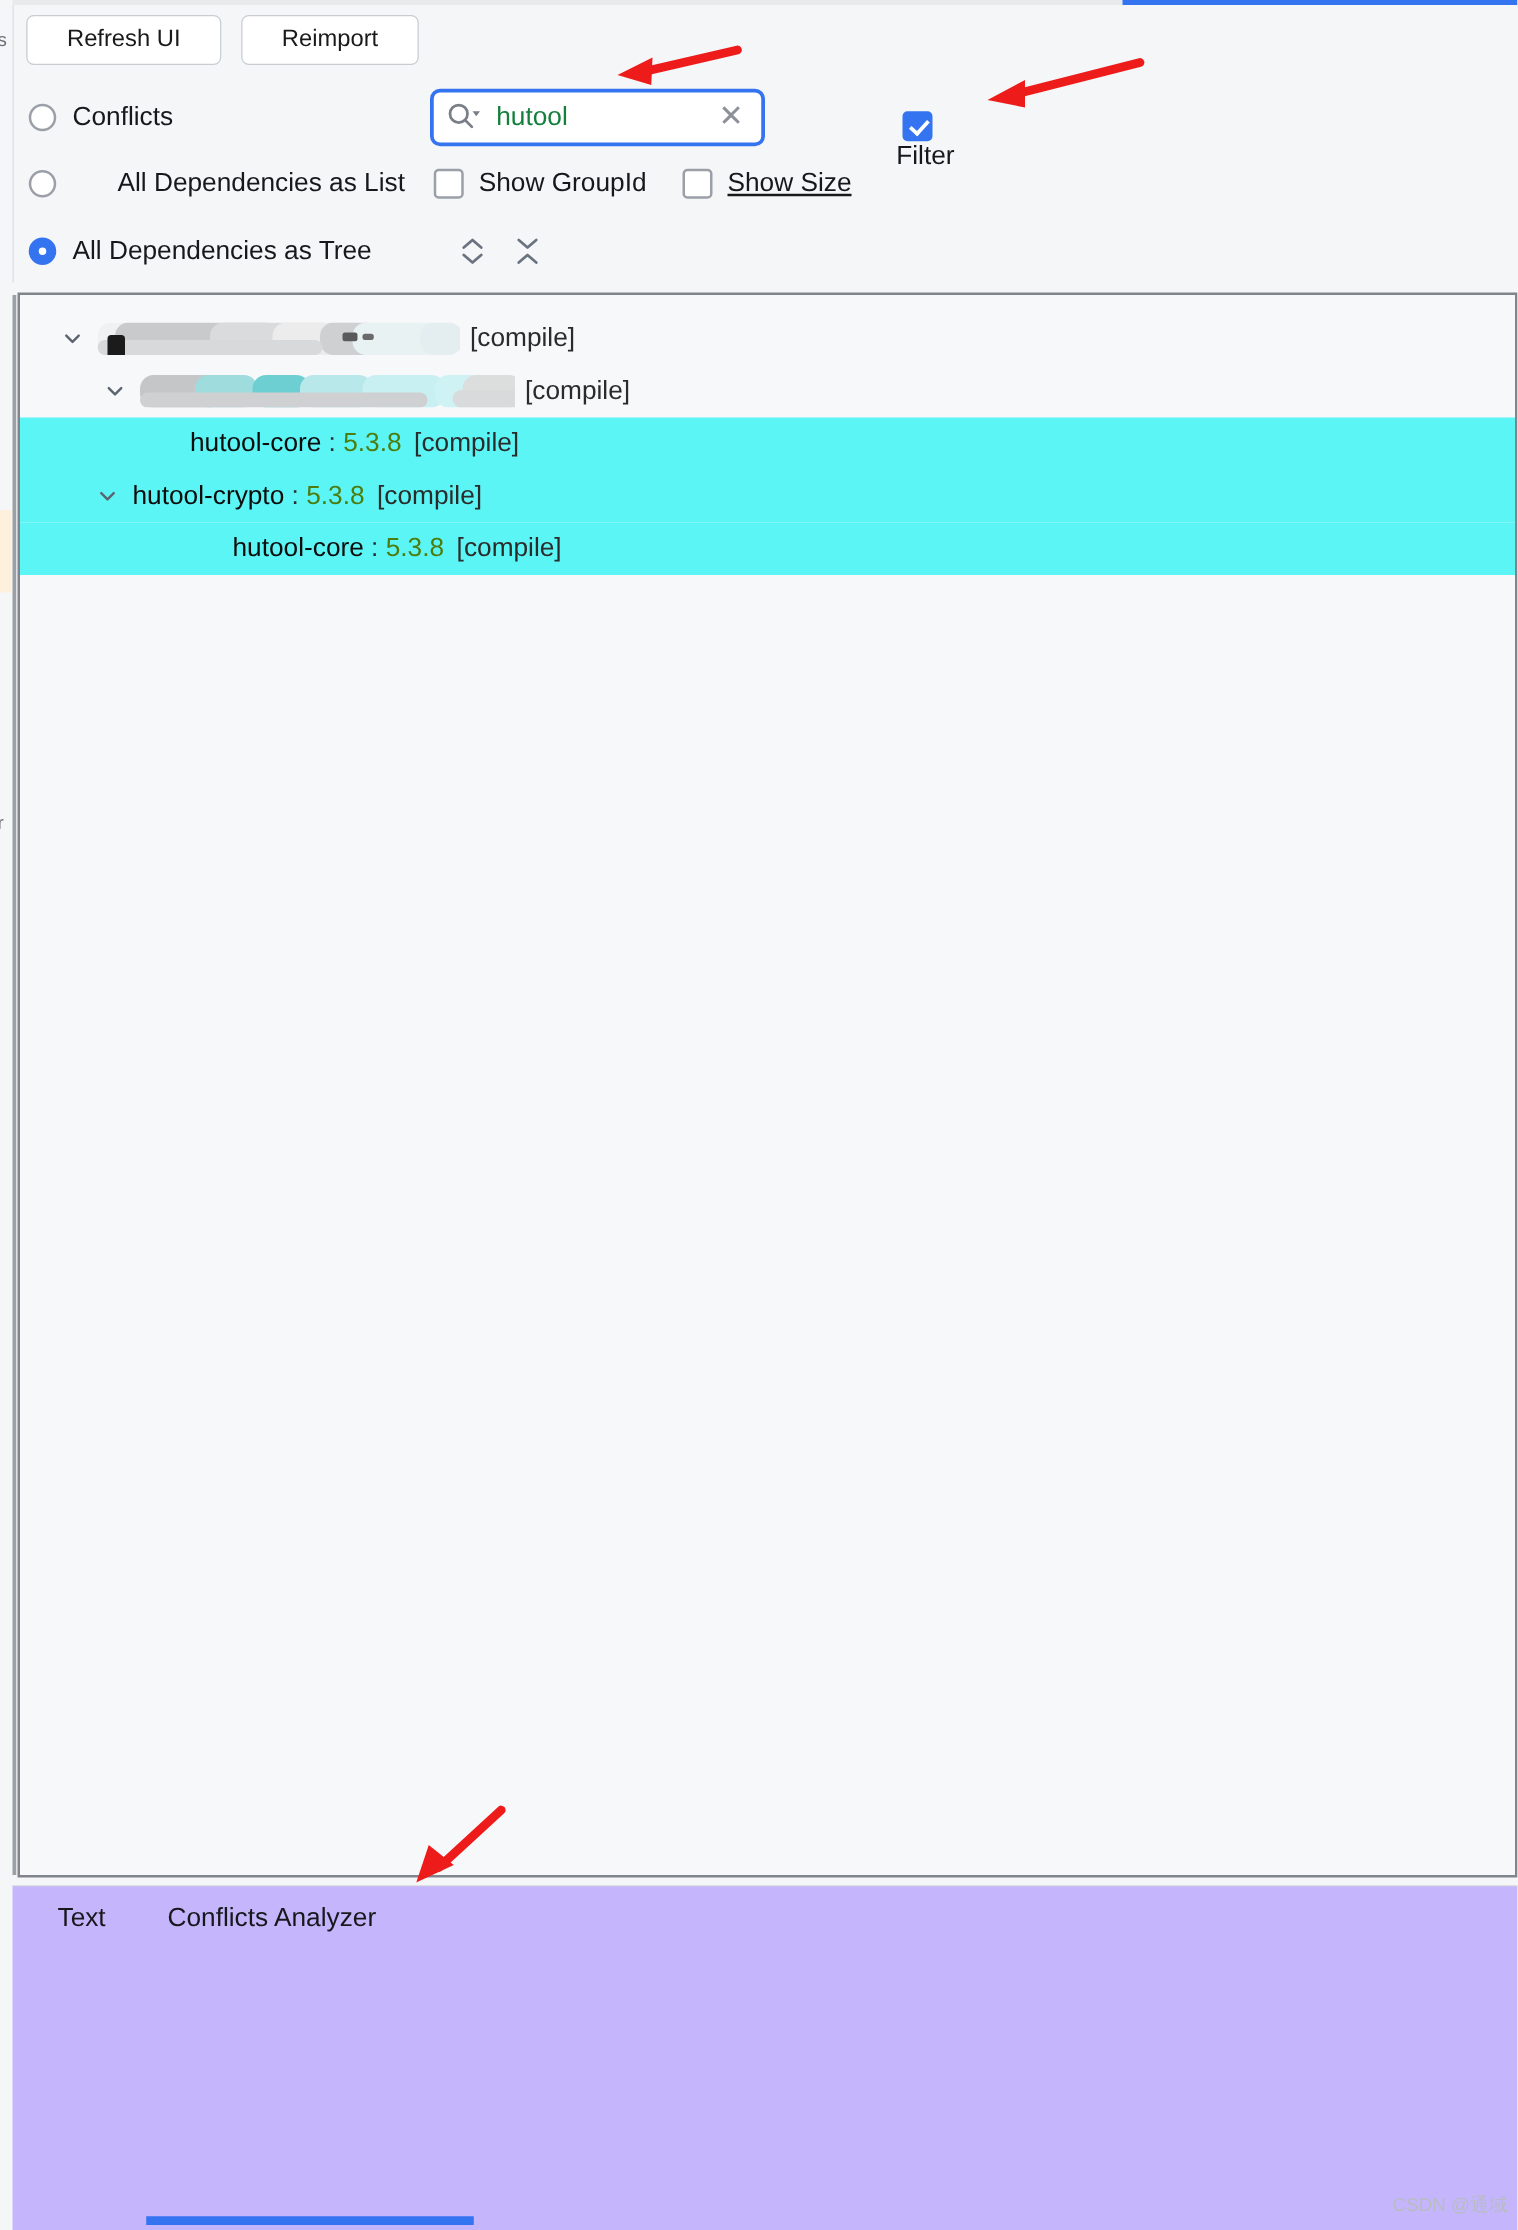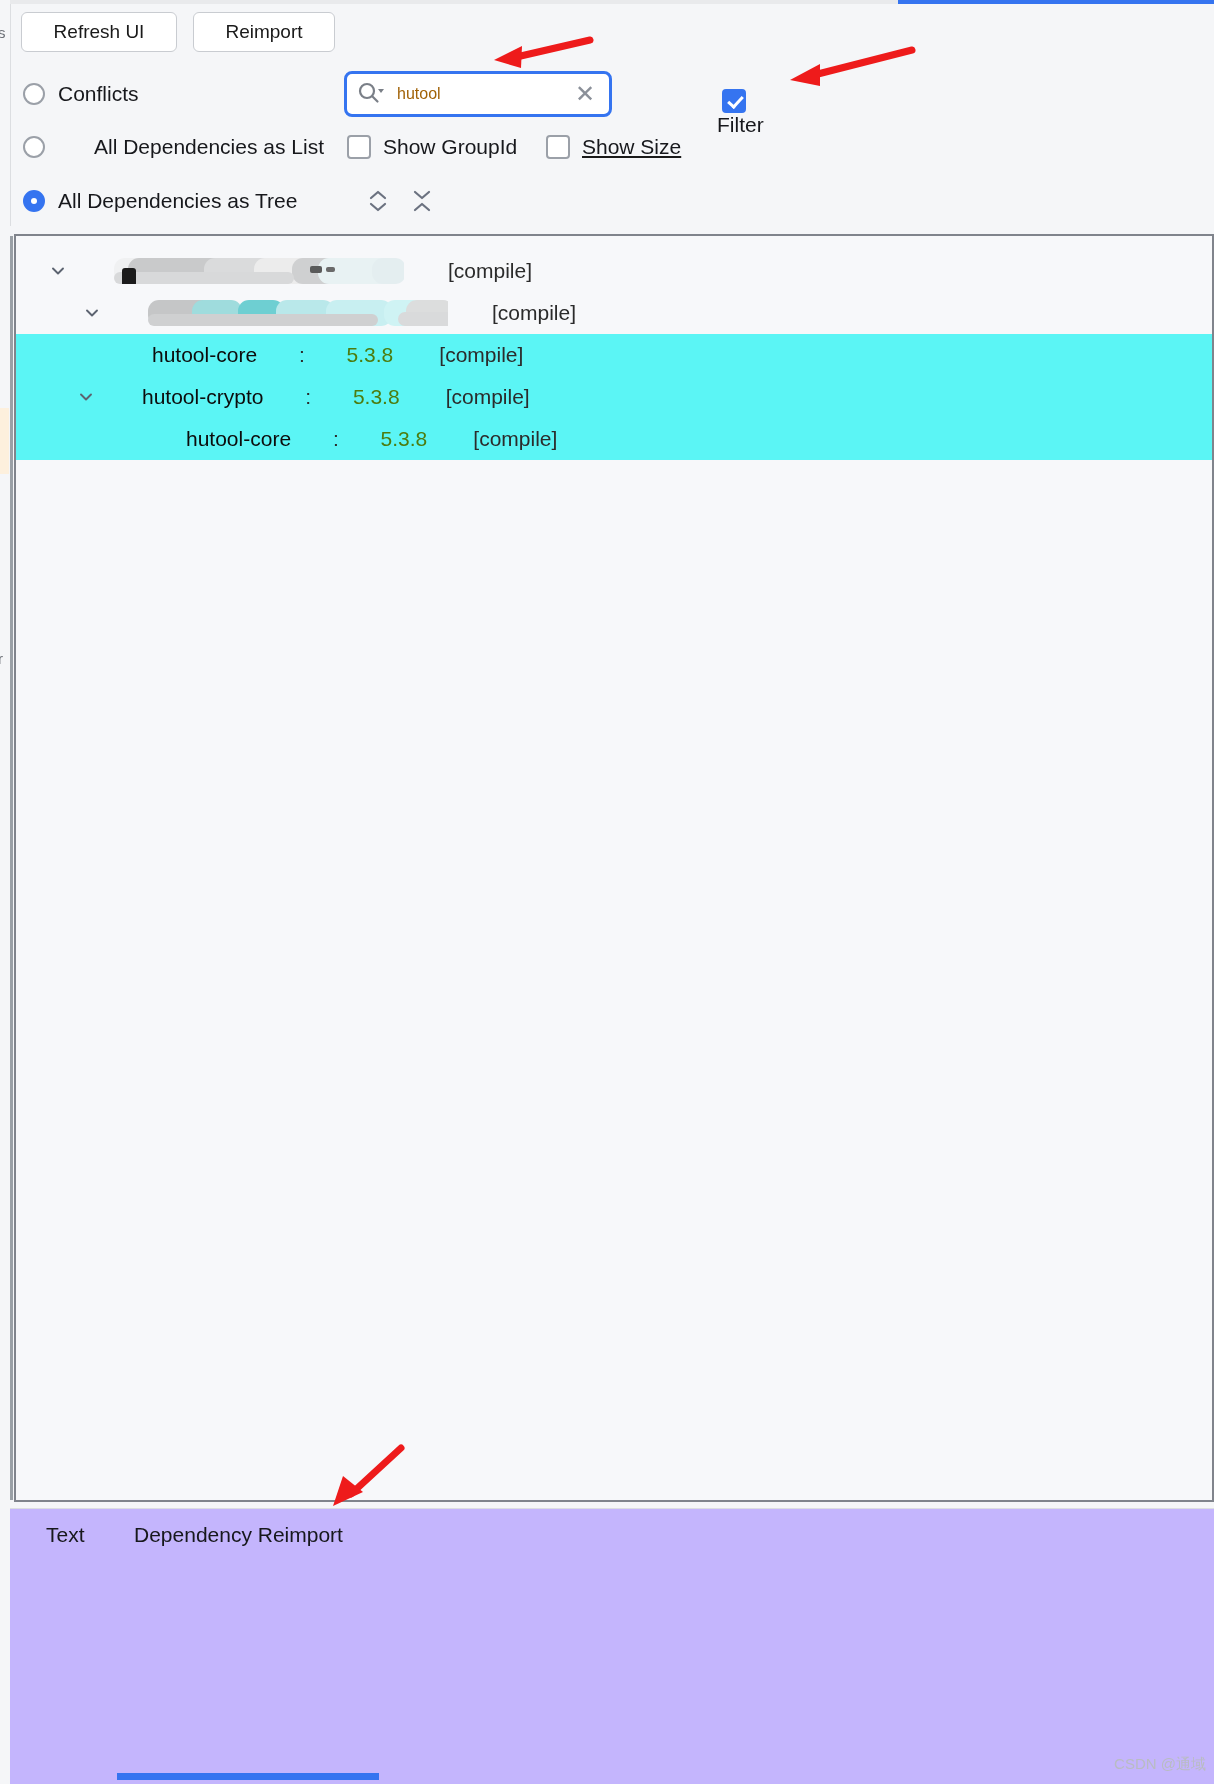--- a/index.html
+++ b/index.html
@@ -163,22 +163,22 @@
     border: 3px solid #3574f0;
     border-radius: 8px;
     box-sizing: border-box;
     display: flex;
     align-items: center;
     padding: 0 10px;
   }
   #search-icon { flex: 0 0 auto; margin-right: 4px; }
   #search-value {
     flex: 1 1 auto;
-    font-size: 16px;
-    color: #a16207;
+    font-size: 21px;
+    color: #15803d;
     margin-left: 8px;
     outline: none;
     border: none;
     background: transparent;
     font-family: "Liberation Sans", sans-serif;
   }
   #search-clear {
     flex: 0 0 auto;
     color: #8b9099;
     font-size: 24px;
@@ -213,21 +213,20 @@
   }
 
   .tree-row {
     position: relative;
     height: 42px;
     display: flex;
     align-items: center;
     font-size: 21px;
     white-space: nowrap;
     box-sizing: border-box;
-    gap: 36px;
   }
   .tree-row.sel { background: #5bf5f5; }
 
   .chevron {
     width: 24px; height: 24px;
     flex: 0 0 auto;
     display: flex;
     align-items: center;
     justify-content: center;
     cursor: pointer;
@@ -448,17 +447,17 @@
 
 <svg class="arrow" style="left:325px; top:1440px;" width="90" height="70">
   <g>
     <path d="M76,8 L26,54" stroke="#ee1b1b" stroke-width="7" stroke-linecap="round"></path>
     <path d="M8,66 L18,36 L38,52 Z" fill="#ee1b1b"></path>
   </g>
 </svg>
 
 <div id="bottom-bar">
   <div class="tab" id="tab-text">Text</div>
-  <div class="tab" id="tab-analyzer">Dependency Reimport</div>
+  <div class="tab" id="tab-analyzer">Conflicts Analyzer</div>
 </div>
 <div id="tab-underline"></div>
 
 <div id="watermark">CSDN @通域</div>
 
 </body></html>

